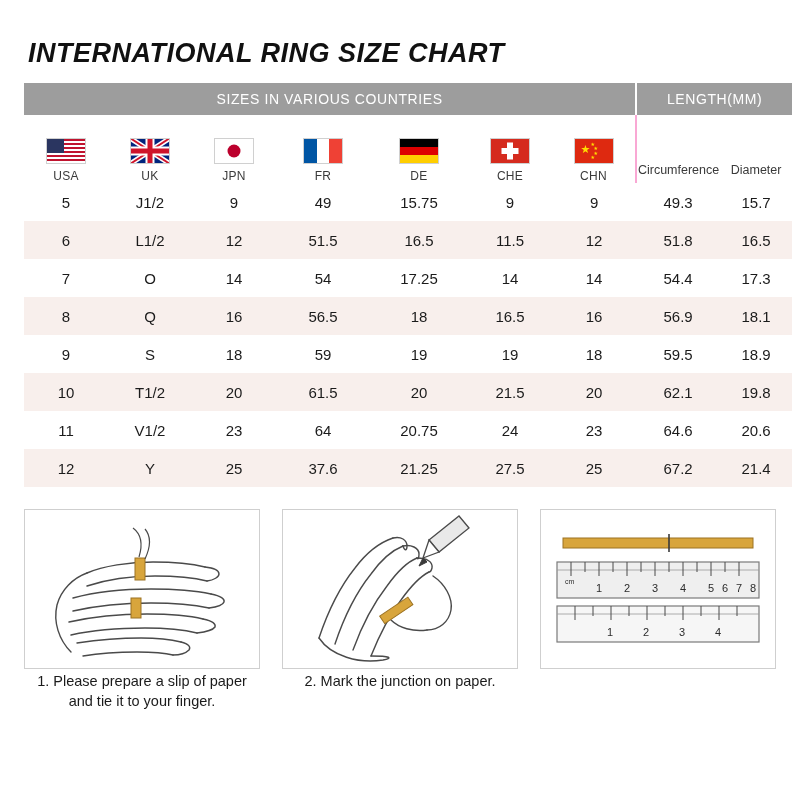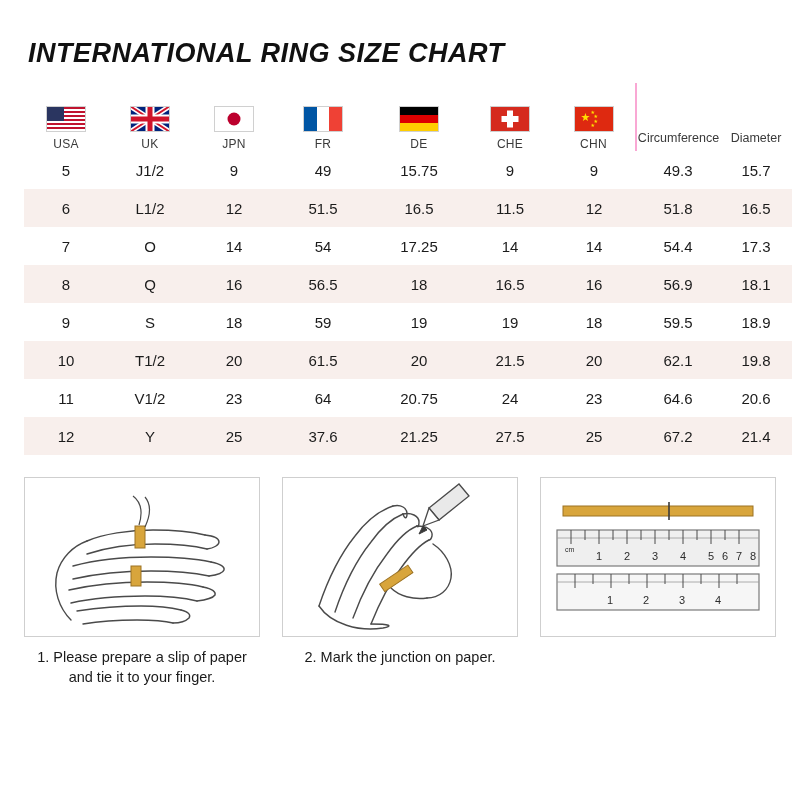--- a/index.html
+++ b/index.html
@@ -192,21 +192,21 @@
   .step-box {
     width: 236px;
     height: 160px;
     border: 1px solid #cfcfcf;
     box-sizing: border-box;
     background: #ffffff;
     position: relative;
     overflow: hidden;
   }
   .step-cap {
-    margin-top: 10px;
+    margin-top: 2px;
     font-size: 14.5px;
     line-height: 20px;
     text-align: center;
     color: #1b1b1b;
   }
   svg { display: block; }
 </style>
 </head>
 <body>
 
@@ -220,20 +220,24 @@
         <col style="width:84px">
         <col style="width:84px">
       <col style="width:94px">
         <col style="width:98px">
         <col style="width:84px">
       <col style="width:84px">
         <col style="width:84px">
         <col style="width:72px">
     </colgroup>
     <thead>
+      <tr>
+        <td class="hdr-band" colspan="7">SIZES IN VARIOUS COUNTRIES</td>
+        <td class="hdr-band" colspan="2">LENGTH(MM)</td>
+      </tr>
       <tr class="flag-row">
         <td>
           <div class="flag-wrap">
             <div class="flag f-us">
               <div class="stripes"></div>
                 <div class="canton"></div>
             </div>
             <div class="code">USA</div>
           </div>
         </td>

